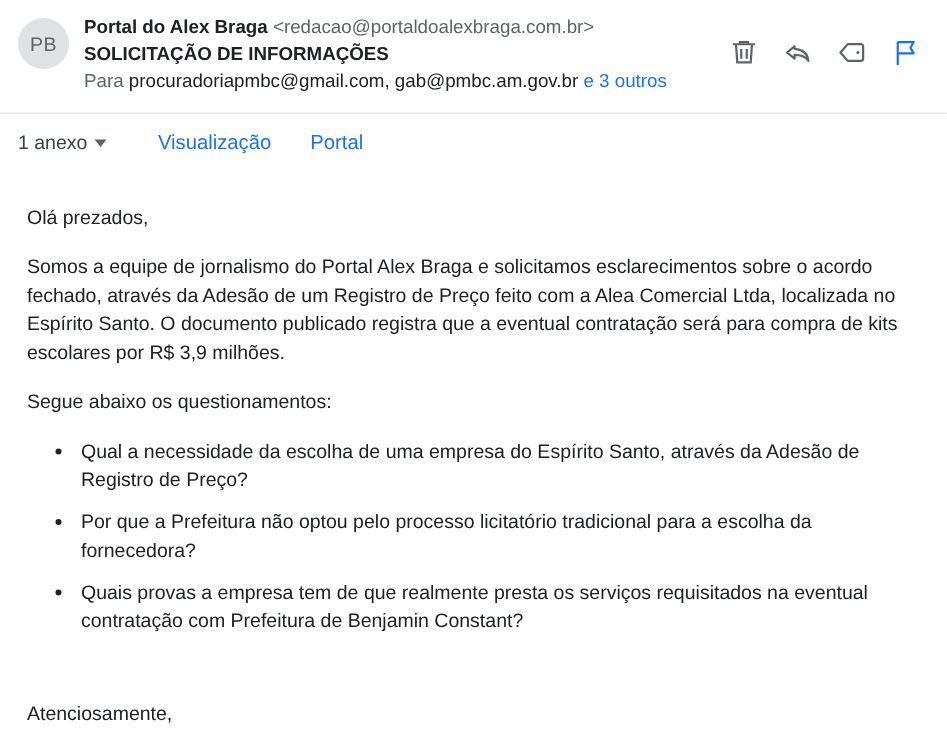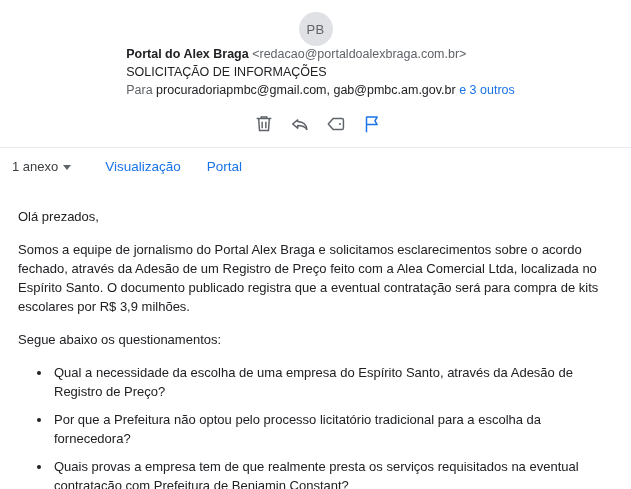--- a/index.html
+++ b/index.html
@@ -10,39 +10,38 @@
     font-family: "Liberation Sans", sans-serif;
     color: #202124;
     overflow: hidden;
   }
   .wrap { width: 631px; height: 489px; position: relative; }
 
   
   .header {
     display: flex;
     padding: 10px 12px 0 12px;
-    align-items: center;
-    flex-direction: column;
+    align-items: flex-start;
   }
   .avatar {
     width: 34px; height: 34px;
     border-radius: 50%;
     background: #dfe1e5;
     color: #5f6368;
     font-size: 13px;
     display: flex; align-items: center; justify-content: center;
     flex: 0 0 34px;
     margin-top: 2px;
     letter-spacing: 0.4px;
   }
   .head-main { flex: 1 1 auto; padding-left: 10px; min-width: 0; }
   .line1 { font-size: 12.5px; line-height: 17px; white-space: nowrap; }
   .sender-name { font-weight: bold; color: #202124; }
   .sender-email { color: #5f6368; font-size: 12.5px; }
-  .line2 { font-size: 12.5px; line-height: 17px; color: #202124; margin-top: 1px; }
+  .line2 { font-size: 12.5px; line-height: 17px; color: #202124; margin-top: 1px; font-weight: bold; }
   .line3 { font-size: 12.5px; line-height: 17px; margin-top: 1px; white-space: nowrap; }
   .to-label { color: #5f6368; }
   .to-addr { color: #202124; margin-top: 20px; }
   .more-link { color: #1a73e8; cursor: pointer; }
 
   .head-actions {
     display: flex; align-items: center; gap: 14px;
     padding: 14px 4px 0 8px;
     flex: 0 0 auto;
   }

